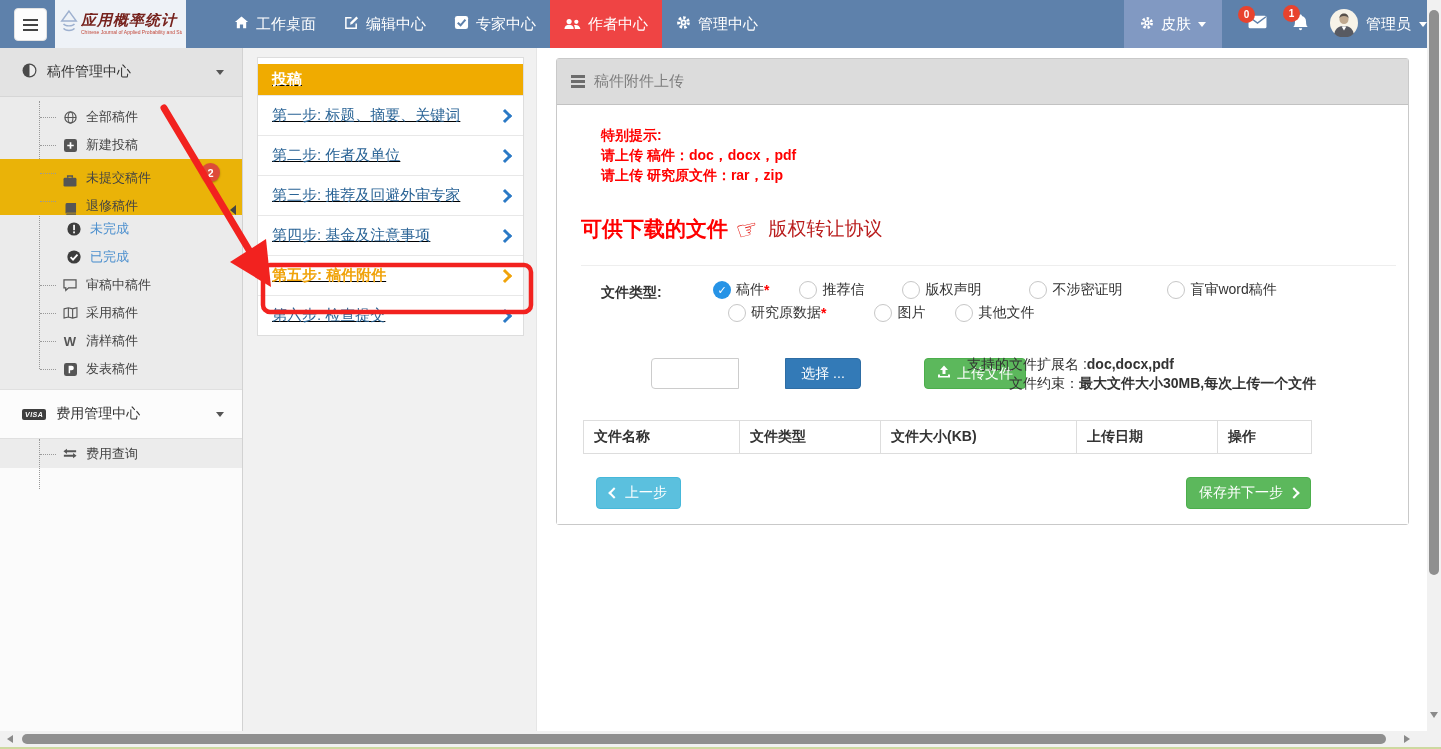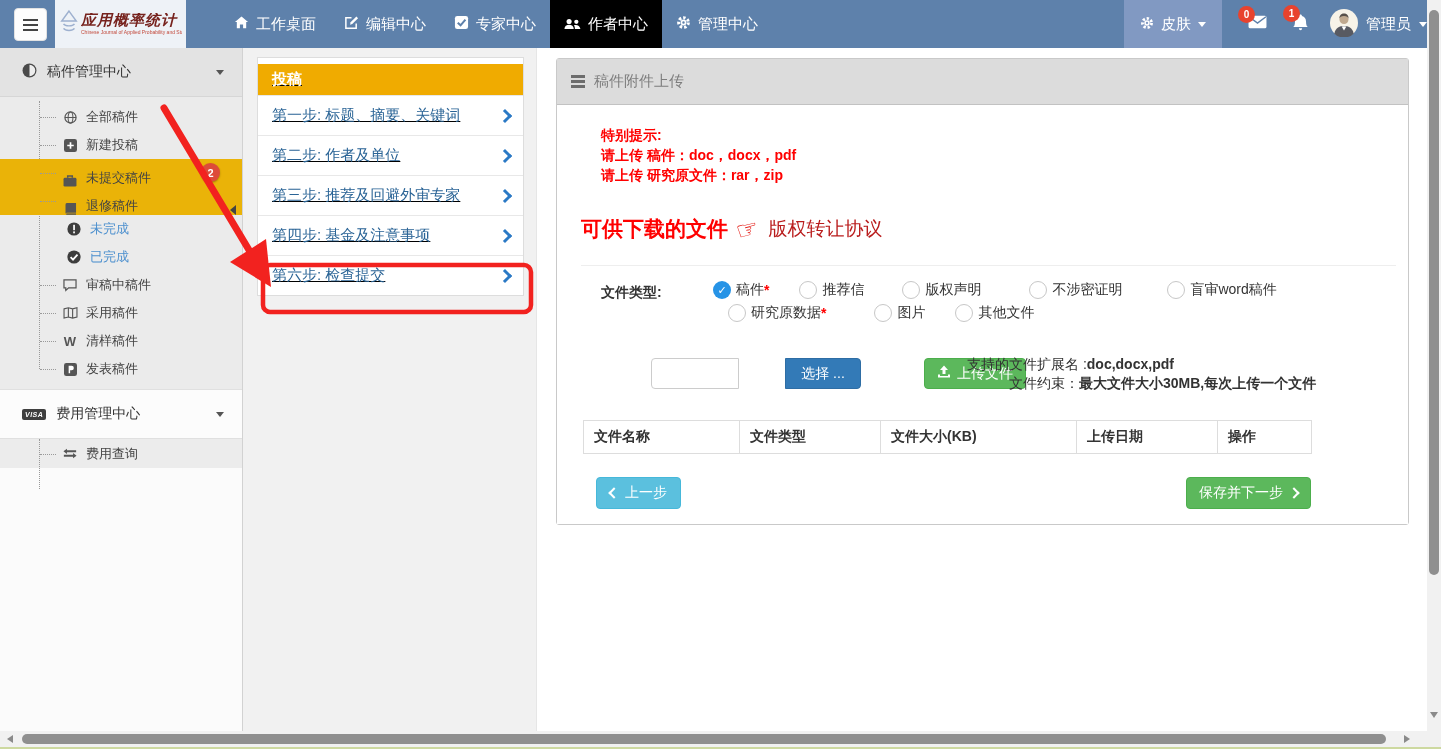--- a/index.html
+++ b/index.html
@@ -11,21 +11,21 @@
   .navbar{left:0;top:0;width:1441px;height:48px;background:#5e81ab;border-bottom:1px solid #52749e;}
   .hamburger-btn{left:14px;top:8px;width:31px;height:31px;background:#fdfdfd;border:1px solid #e2e2e2;border-radius:4px;
      display:flex;flex-direction:column;justify-content:center;align-items:center;gap:3px;cursor:pointer;}
   .hamburger-btn i{display:block;width:15px;height:2px;background:#444;}
   .brand{left:55px;top:0;width:131px;height:48px;background:#eef2f7;display:flex;align-items:center;padding:0 4px;box-sizing:border-box;overflow:hidden;}
   .brand-txt{display:flex;flex-direction:column;line-height:1;margin-left:2px;overflow:hidden;}
   .brand-title{font-family:"DejaVu Serif",serif;font-style:italic;font-weight:bold;font-size:15px;color:#76221d;white-space:nowrap;letter-spacing:1px;}
   .brand-sub{font-size:5px;color:#c34a3c;white-space:nowrap;margin-top:2px;}
   .nav-menu{left:220px;top:0;height:48px;display:flex;}
   .nav-item{display:flex;align-items:center;gap:7px;padding:0 14px;color:#fff;font-size:15px;cursor:pointer;white-space:nowrap;}
-  .nav-item.active{background:#000000;}
+  .nav-item.active{background:#ef4444;}
   .nav-right{right:14px;top:0;height:48px;display:flex;align-items:center;border-radius:18px;}
   .skin-block{display:flex;align-items:center;gap:7px;background:#8199c2;height:48px;padding:0 16px;color:#fff;font-size:15px;cursor:pointer;}
   .icon-badge-wrap{position:relative;margin-left:26px;cursor:pointer;}
   .n-badge{position:absolute;top:-9px;left:-10px;width:17px;height:17px;border-radius:50%;background:#e8432e;color:#fff;
      font-size:10px;font-weight:bold;display:flex;align-items:center;justify-content:center;}
   .user-block{display:flex;align-items:center;gap:8px;margin-left:22px;color:#fff;font-size:15px;cursor:pointer;}
   .caret-d{width:0;height:0;border-left:4px solid transparent;border-right:4px solid transparent;border-top:5px solid #fff;display:inline-block;}
 
   
   .sidebar{left:0;top:48px;width:243px;height:683px;background:#fbfbfb;border-right:1px solid #d2d2d2;box-sizing:border-box;}
@@ -345,20 +345,24 @@
       <span class="chev"></span>
   </div>
   <div class="step-row">
     <span>第三步: 推荐及回避外审专家</span>
       <span class="chev"></span>
   </div>
   <div class="step-row">
     <span>第四步: 基金及注意事项</span>
       <span class="chev"></span>
   </div>
+  <div class="step-row active">
+    <span>第五步: 稿件附件</span>
+      <span class="chev"></span>
+  </div>
   <div class="step-row">
     <span>第六步: 检查提交</span>
       <span class="chev"></span>
   </div>
 </div>
 
 <div class="abs content-panel">
   <div class="panel-header">
     <span class="ph-bars">
         <i></i>

